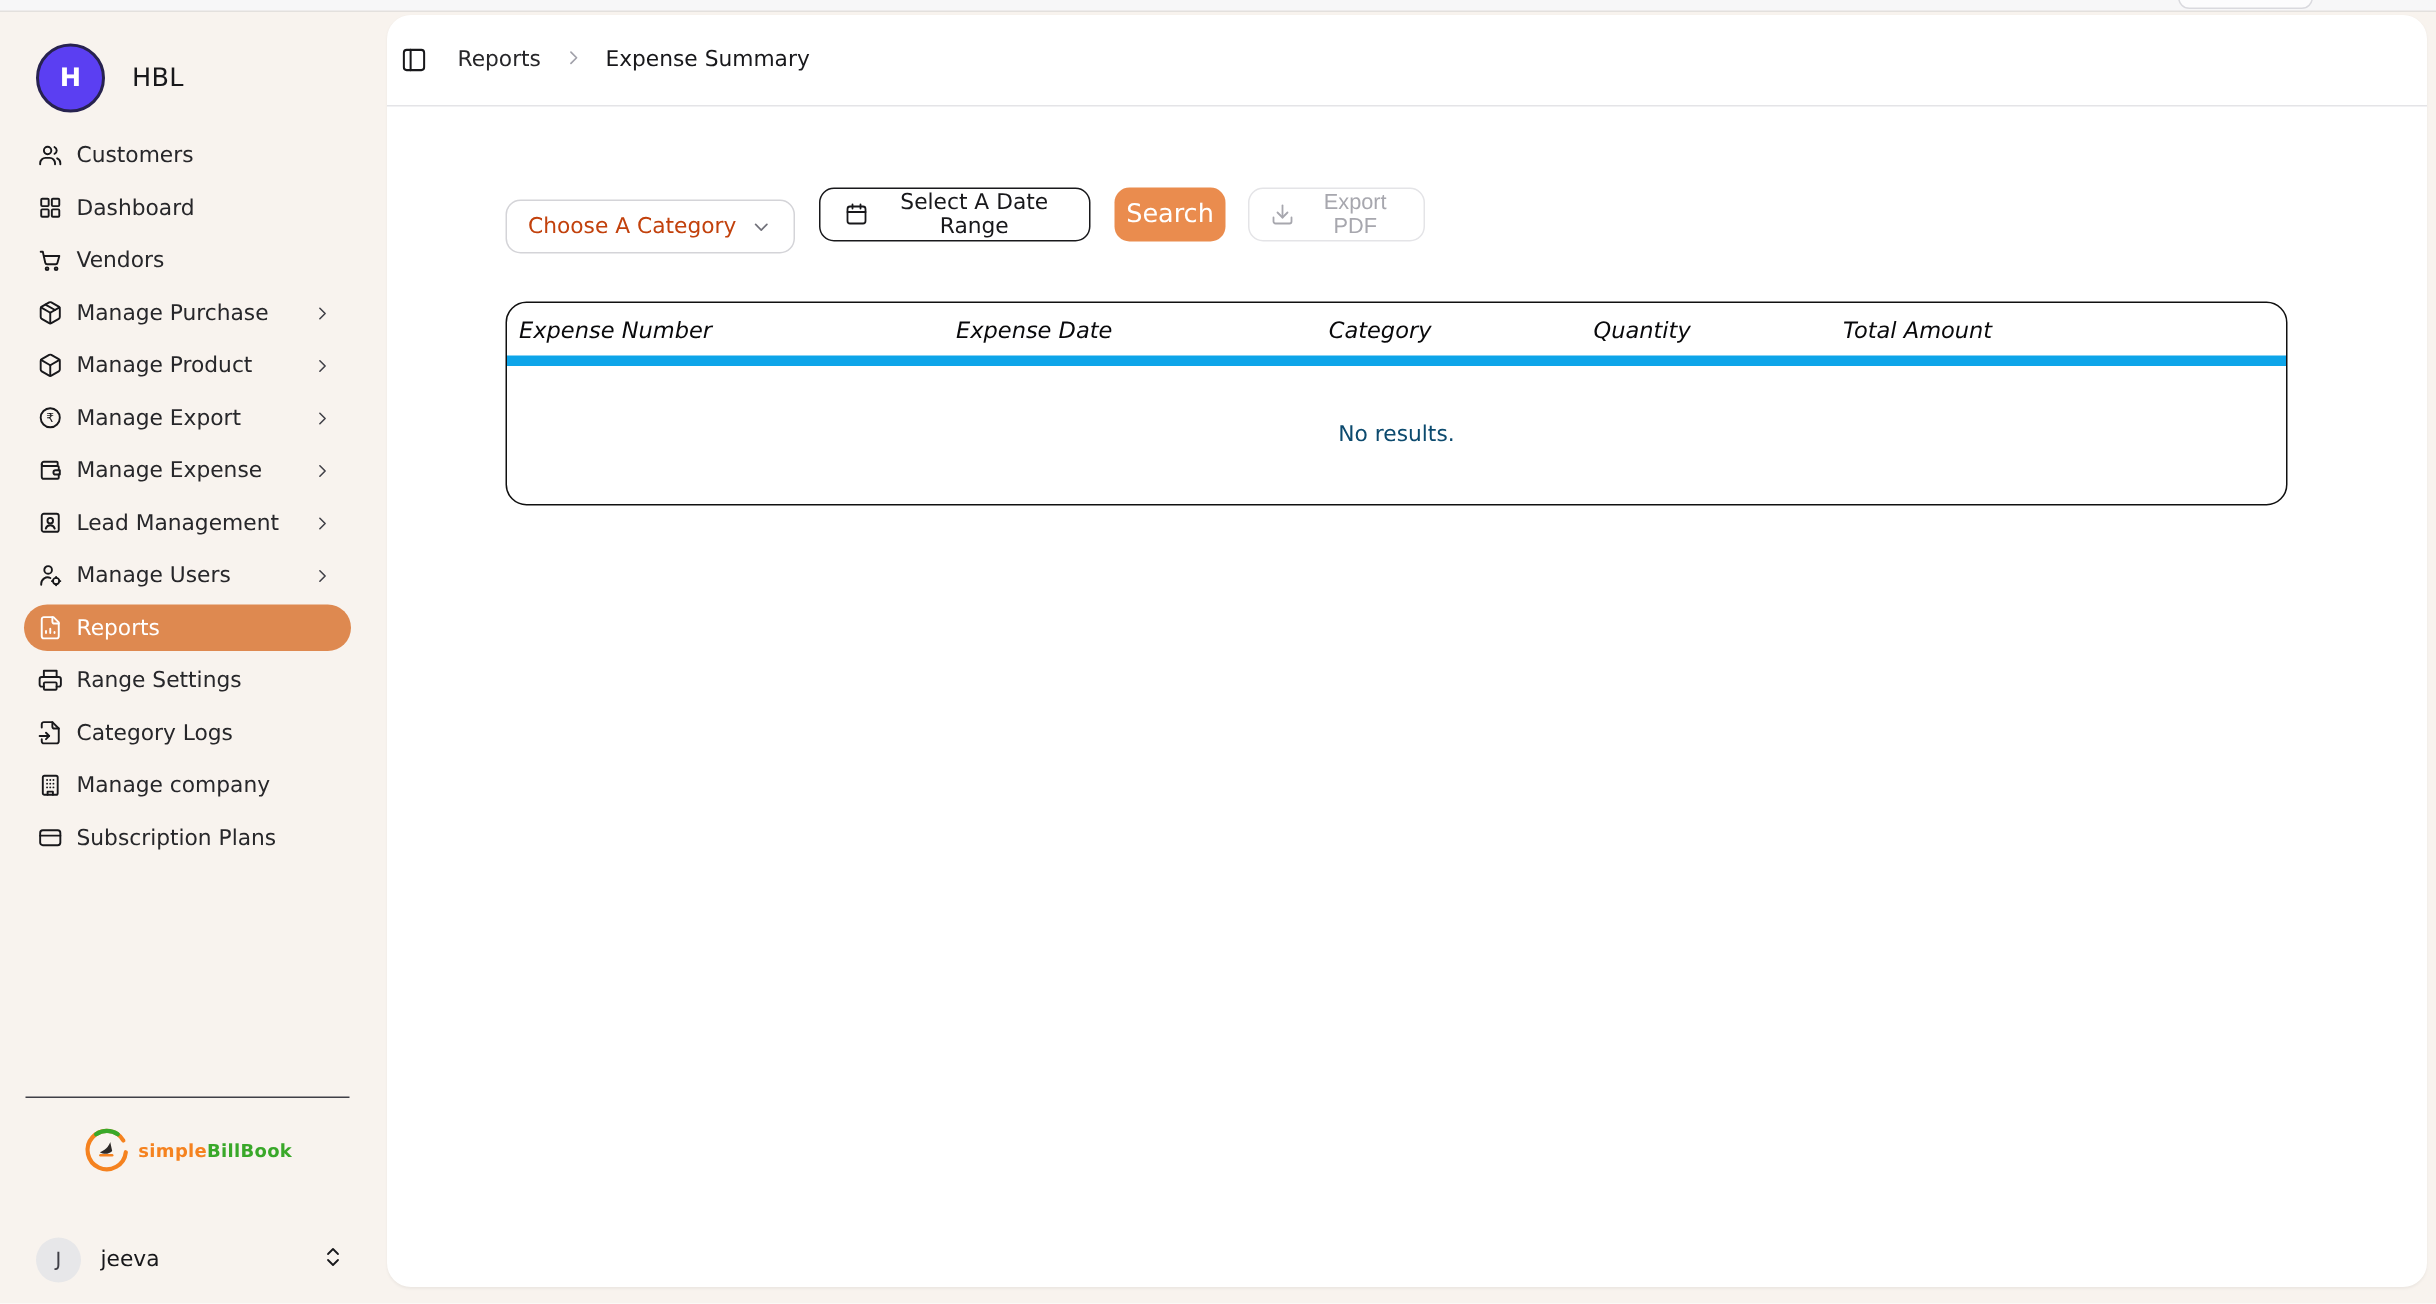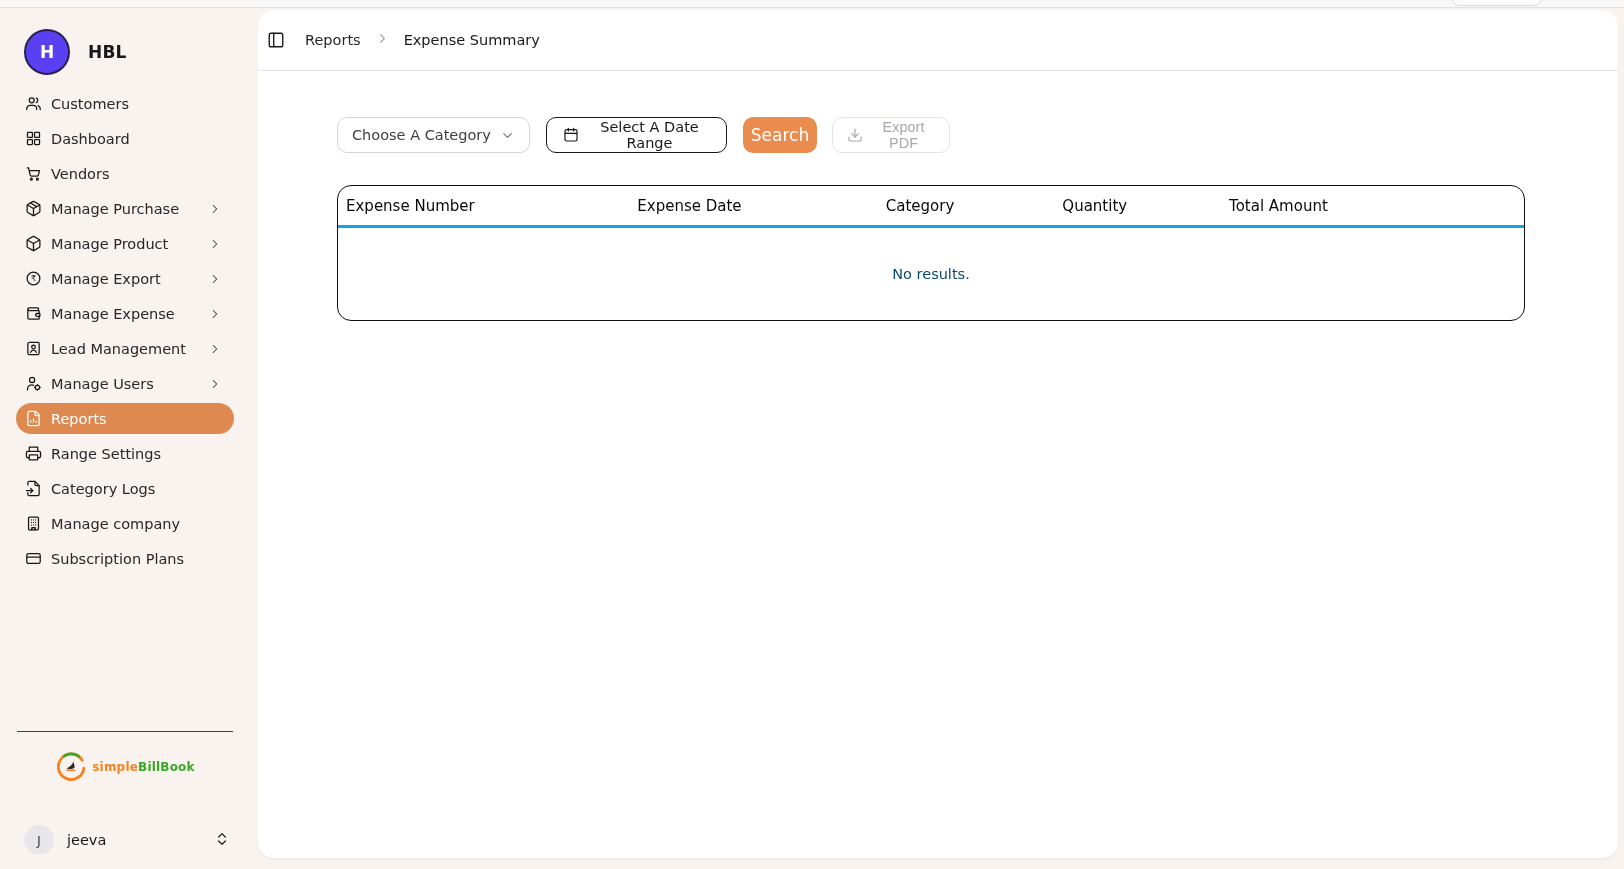--- a/index.html
+++ b/index.html
@@ -29,21 +29,21 @@
     background:#FFFFFF; border-radius:16px; height:100%;
     box-shadow:0 1px 2px rgba(0,0,0,.05); overflow:hidden;
   }
   
   .brand { display:flex; align-items:center; gap:18px; padding:8px 0 13px 24px; }
   .brand-avatar {
     width:46px; height:46px; border-radius:50%; background:#5B3FF2;
     border:2px solid #27224F; color:#fff; font-weight:700; font-size:17px;
     display:flex; align-items:center; justify-content:center;
   }
-  .brand-name { font-weight:700; font-size:17px; color:#18181B; letter-spacing:.2px; }
+  .brand-name { font-weight:400; font-size:17px; color:#18181B; letter-spacing:.2px; }
   
   .nav { display:flex; flex-direction:column; }
   .nav-item {
     height:31px; margin:0 16px 4px 16px; border-radius:9999px;
     display:flex; align-items:center; gap:9px; padding:0 12px 0 9px;
     color:#27272A; cursor:pointer;
   }
   .nav-item .ico { width:17px; height:17px; display:flex; align-items:center; justify-content:center; flex:0 0 17px; }
   .nav-item .ico svg { width:17px; height:17px; stroke:#18181B; }
   .nav-item .lbl { flex:1; white-space:nowrap; }
@@ -76,21 +76,21 @@
   .crumb-toggle svg { width:18px; height:18px; stroke:#18181B; }
   .crumbs { display:flex; align-items:center; gap:14px; }
   .crumb-link { color:#27272A; cursor:pointer; }
   .crumb-sep svg { width:15px; height:15px; stroke:#A1A1AA; }
   .crumb-current { color:#18181B; }
   
   .filters { display:flex; align-items:center; margin:46px 0 0 79px; }
   .ctl { height:36px; border-radius:10px; display:flex; align-items:center; background:#fff; }
   .select-category {
     width:193px; border:1px solid #D4D4D8; padding:0 14px; justify-content:space-between;
-    margin-right:16px; cursor:pointer; color:#404040;
+    margin-right:16px; cursor:pointer; color:#c2410c;margin-top:16px;
   }
   .select-category .chev svg { width:15px; height:15px; stroke:#71717A; }
   .btn-date {
     width:181px; border:1px solid #18181B; gap:10px; padding:0 16px;
     margin-right:16px; cursor:pointer; color:#18181B;
   }
   .btn-date svg { width:16px; height:16px; stroke:#18181B; }
   .btn-search {
     width:74px; background:#EA8C4E; color:#fff; justify-content:center;
     margin-right:15px; cursor:pointer; border:none;
@@ -98,21 +98,21 @@
   .btn-export {
     width:118px; border:1px solid #E4E4E7; gap:9px; padding:0 14px;
     color:#A7A7AE; cursor:default;
   }
   .btn-export svg { width:16px; height:16px; stroke:#A7A7AE; }
   
   .table {
     width:1188px; margin:32px 0 0 79px; border:1px solid #101010; border-radius:14px;
     overflow:hidden; background:#fff;
   }
-  .thead { display:flex; height:42px; align-items:center; border-bottom:3px solid #0ea5e9; }
+  .thead { display:flex; height:42px; align-items:center; border-bottom:7px solid #0ea5e9;font-style:italic; }
   .th { font-weight:500; font-size:15px; color:#09090B; text-align:center; }
   .th:nth-child(1){ width:16.84%; text-align:left; padding-left:8px; }
   .th:nth-child(2){ width:25.59%; }
   .th:nth-child(3){ width:13.30%; }
   .th:nth-child(4){ width:16.16%; }
   .th:nth-child(5){ width:14.81%; }
   .tbody { height:92px; display:flex; align-items:center; justify-content:center; }
   .empty-msg { color:#0c4a6e; }
   svg.lucide { fill:none; stroke-width:1.8; stroke-linecap:round; stroke-linejoin:round; }
 </style>

